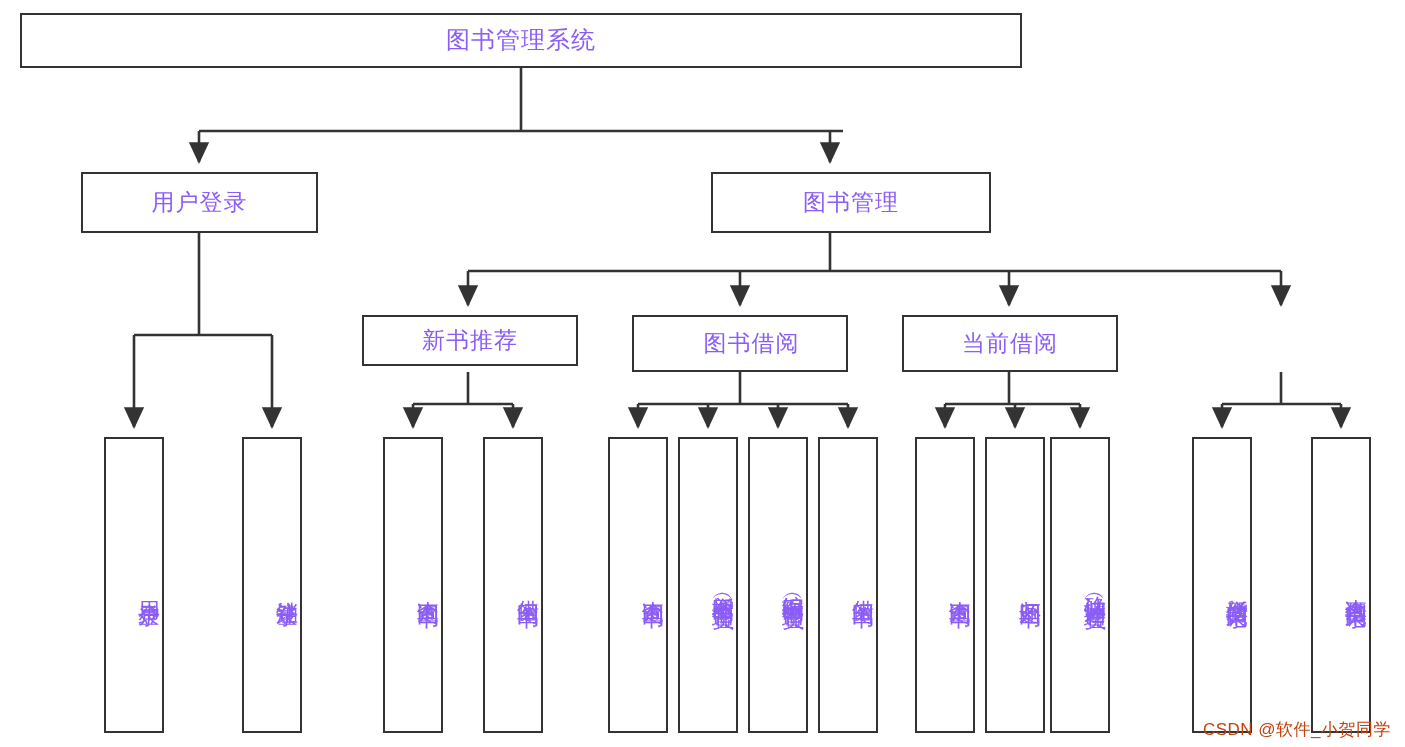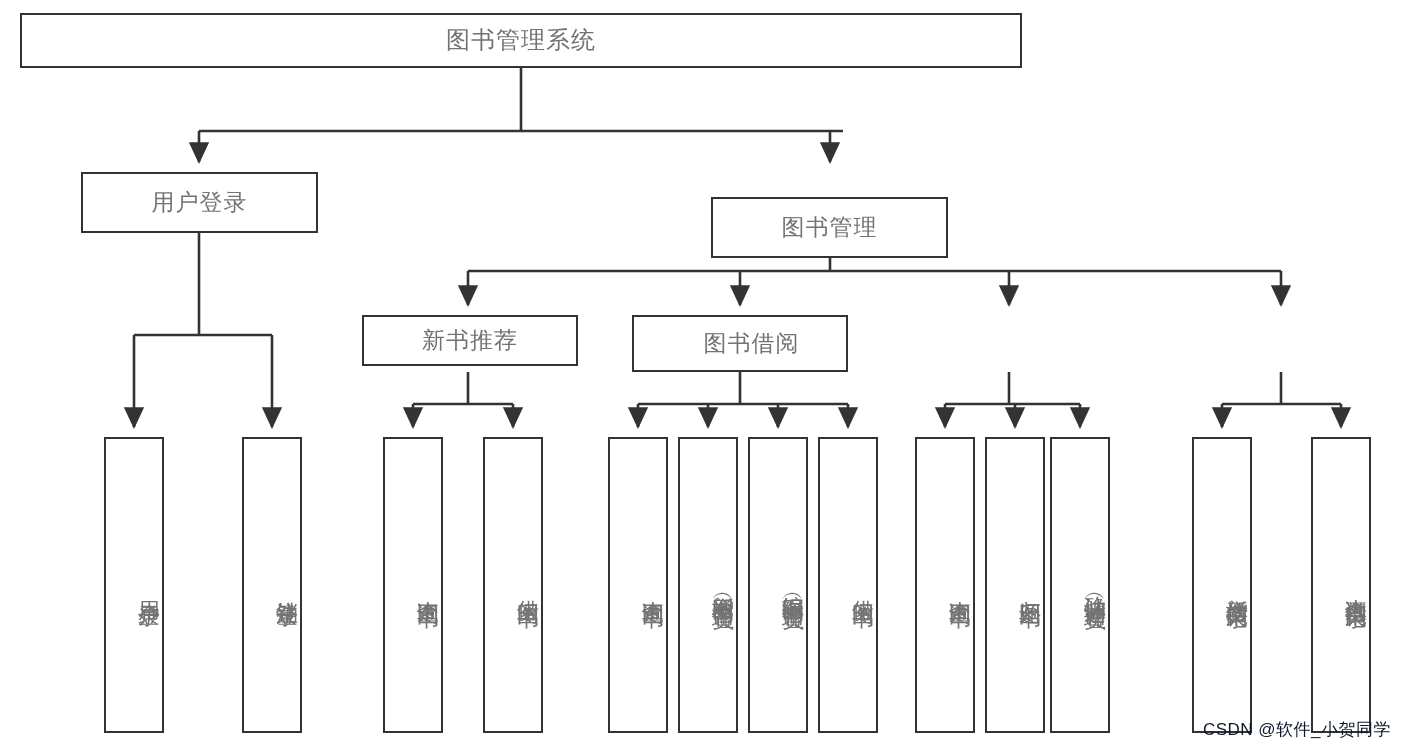--- a/index.html
+++ b/index.html
@@ -24,21 +24,21 @@
     top: 0;
     width: 1405px;
     height: 747px;
     pointer-events: none;
   }
   .node {
     position: absolute;
     box-sizing: border-box;
     border: 2.5px solid #333333;
     background: #ffffff;
-    color: #737373;
+    color: #8b5cf6;
     display: flex;
     align-items: center;
     justify-content: center;
     text-align: left;
   }
   .node.horiz {
     font-size: 23px;
     letter-spacing: 1px;
     line-height: 1.1;
   }
@@ -54,21 +54,21 @@
     white-space: nowrap;
   }
   .node.root {
     font-size: 24px;
   }
   #watermark {
     position: absolute;
     right: 14px;
     bottom: 6px;
     font-size: 17px;
-    color: #0f172a;
+    color: #c2410c;
     letter-spacing: 0.5px;
     white-space: nowrap;
     user-select: none;
   }
 </style>
 </head>
 <body>
 
 <div id="diagram-canvas">
 
@@ -118,24 +118,25 @@
       <path d="M1281,372 L1281,404"></path>
       <path d="M1222,404 L1341,404"></path>
       <path d="M1222,404 L1222,427" marker-end="url(#arrow)"></path>
       <path d="M1341,404 L1341,427" marker-end="url(#arrow)"></path>
     </g>
   </svg>
 
   <div class="node horiz root" style="left:20px; top:13px; width:1002px; height:55px;">图书管理系统</div>
 
   <div class="node horiz" style="left:81px; top:172px; width:237px; height:61px;">用户登录</div>
-  <div class="node horiz" style="left:711px; top:172px; width:237px; height:61px;margin-top:25px;">图书管理</div>
+  <div class="node horiz" style="left:711px; top:172px; width:280px; height:61px;">图书管理</div>
 
   <div class="node horiz" style="left:362px; top:315px; width:216px; height:51px;">新书推荐</div>
   <div class="node horiz" style="left:632px; top:315px; width:216px; height:57px;padding-left:23px;">图书借阅</div>
+  <div class="node horiz" style="left:902px; top:315px; width:216px; height:57px;">当前借阅</div>
 
   <div class="node vert" style="left:104px; top:437px; width:60px; height:296px;">用户登录</div>
   <div class="node vert" style="left:242px; top:437px; width:60px; height:296px;">注销登录</div>
 
   <div class="node vert" style="left:383px; top:437px; width:60px; height:296px;">查询图书</div>
   <div class="node vert" style="left:483px; top:437px; width:60px; height:296px;">借阅图书</div>
 
   <div class="node vert" style="left:608px; top:437px; width:60px; height:296px;">查询图书</div>
   <div class="node vert" style="left:678px; top:437px; width:60px; height:296px;">新增图书（管理员）</div>
   <div class="node vert" style="left:748px; top:437px; width:60px; height:296px;">编辑图书（管理员）</div>

